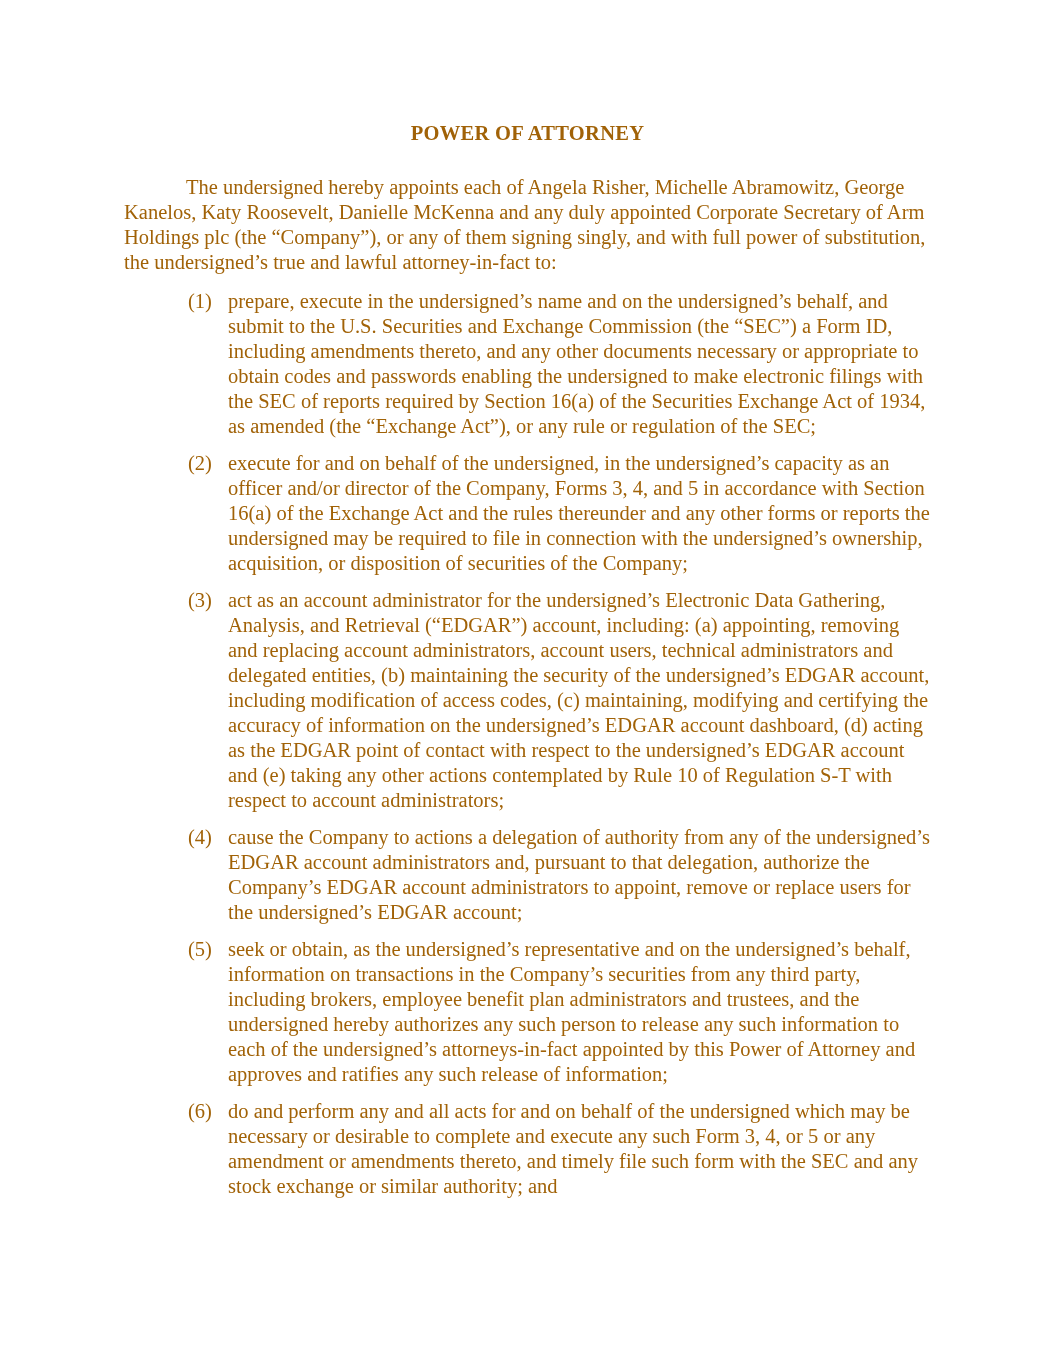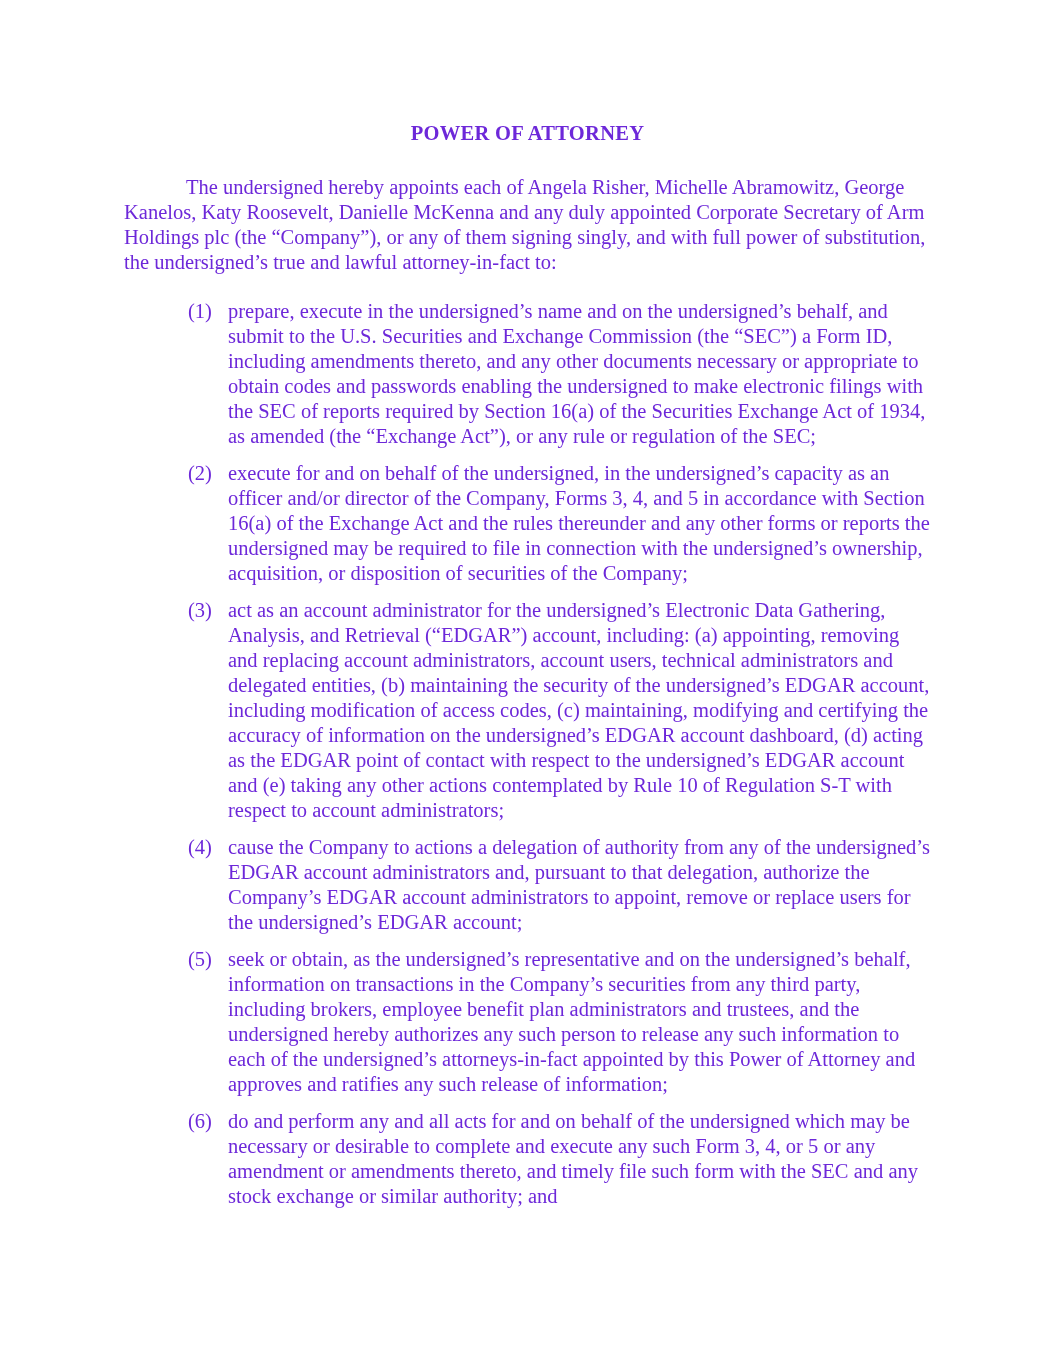--- a/index.html
+++ b/index.html
@@ -5,40 +5,40 @@
     html, body {
       margin: 0;
       padding: 0;
       background: #ffffff;
     }
     .page {
       position: relative;
       width: 1055px;
       height: 1365px;
       background: #ffffff;
-      color: #6d28d9;
+      color: #a16207;
       font-family: "Liberation Serif", "DejaVu Serif", serif;
       font-size: 20.5px;
       line-height: 25px;
       overflow: hidden;
       box-sizing: border-box;
     }
     .content {
       padding: 121px 124px 0 124px;
     }
     .title {
       margin: 0 0 29px 0;
       font-size: 20.5px;
       line-height: 25px;
       font-weight: bold;
       text-align: center;
       letter-spacing: 0.3px;
     }
     .intro {
-      margin: 0 0 24px 0;
+      margin: 0 0 14px 0;
       text-indent: 62px;
       text-align: left;
     }
     .items {
       margin: 0;
     }
     .poa-item {
       position: relative;
       margin: 0 0 12px 0;
       padding-left: 104px;

